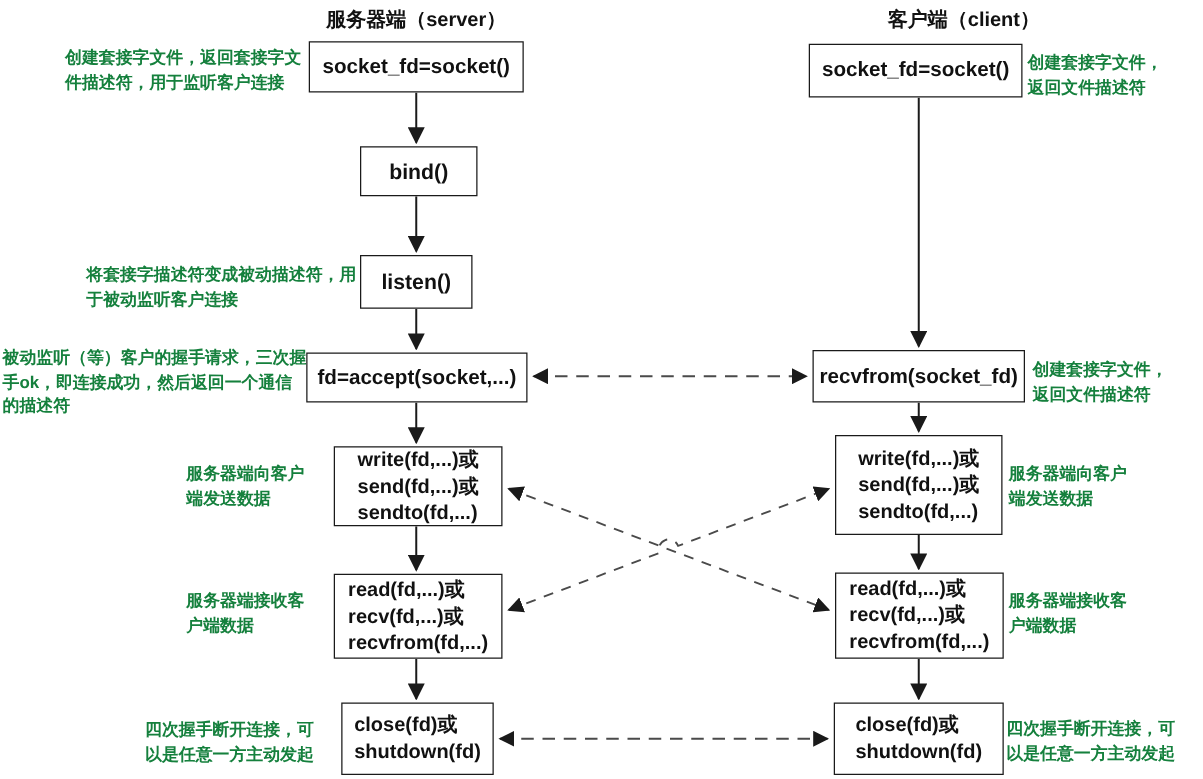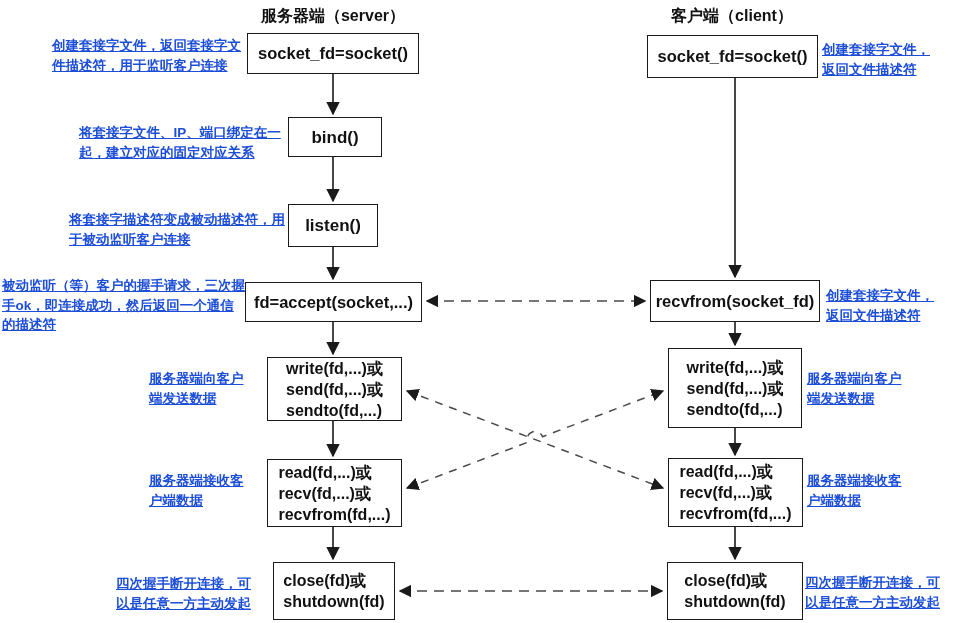--- a/index.html
+++ b/index.html
@@ -21,25 +21,24 @@
     box-sizing:border-box;
     border:1.6px solid #1a1a1a;
     background:#ffffff;
     display:flex;align-items:center;justify-content:center;
     font-size:16px;font-weight:700;color:#111;
     line-height:21px;
     white-space:pre-line;
   }
   .note{
     position:absolute;
-    font-size:13.5px;font-weight:700;color:#1d4ed8;
+    font-size:13.5px;font-weight:700;color:#15803d;
     line-height:19.5px;
     white-space:pre-line;
     text-align:left;
-    text-decoration:underline;
   }
 </style>
 </head>
 <body>
 
 <div id="canvas">
 
   <svg id="arrows" viewBox="0 0 962 623" xmlns="http://www.w3.org/2000/svg">
     <defs>
       <marker id="ah" viewBox="0 0 10 10" refX="9" refY="5" markerWidth="8.5" markerHeight="8.5" orient="auto-start-reverse">
@@ -65,21 +64,21 @@
 
     <g stroke="#4a4a4a" stroke-width="1.5" fill="none">
       <path d="M427,301 L645,301" stroke-dasharray="10 7" marker-start="url(#ah)" marker-end="url(#ah)"></path>
       <path d="M400,591 L662,591" stroke-dasharray="10 7" marker-start="url(#ah)" marker-end="url(#ah)"></path>
       <path d="M407,391 L663,488" stroke-dasharray="8 7" marker-start="url(#ah)" marker-end="url(#ah)"></path>
       <path d="M407,488 L527.5,442.3 A8,8 0 0 1 542.5,436.7 L663,391" stroke-dasharray="8 7" marker-start="url(#ah)" marker-end="url(#ah)"></path>
     </g>
   </svg>
 
   <div class="col-title" style="left:233px;top:6px;width:200px;">服务器端（server）</div>
-  <div class="col-title" style="left:632px;top:6px;width:200px;">客户端（client）</div>
+  <div class="col-title" style="left:632px;top:6px;width:200px;text-align:right;">客户端（client）</div>
 
   <div class="box" style="left:247px;top:33px;width:172px;height:41px;font-size:16.5px;">socket_fd=socket()</div>
   <div class="box" style="left:288px;top:117px;width:94px;height:40px;font-size:17px;">bind()</div>
   <div class="box" style="left:245px;top:282px;width:177px;height:40px;font-size:16.5px;">fd=accept(socket,...)</div>
   <div class="box" style="left:288px;top:204px;width:90px;height:43px;font-size:17px;">listen()</div>
   <div class="box" style="left:267px;top:357px;width:135px;height:64px;">write(fd,...)或
 send(fd,...)或
 sendto(fd,...)</div>
   <div class="box" style="left:267px;top:459px;width:135px;height:68px;">read(fd,...)或
 recv(fd,...)或
@@ -93,22 +92,20 @@
 send(fd,...)或
 sendto(fd,...)</div>
   <div class="box" style="left:668px;top:458px;width:135px;height:69px;">read(fd,...)或
 recv(fd,...)或
 recvfrom(fd,...)</div>
   <div class="box" style="left:667px;top:562px;width:136px;height:58px;">close(fd)或
 shutdown(fd)</div>
 
   <div class="note" style="left:52px;top:36px;width:205px;">创建套接字文件，返回套接字文
 件描述符，用于监听客户连接</div>
-  <div class="note" style="left:79px;top:123px;width:215px;">将套接字文件、IP、端口绑定在一
-起，建立对应的固定对应关系</div>
   <div class="note" style="left:2px;top:276px;width:245px;">被动监听（等）客户的握手请求，三次握
 手ok，即连接成功，然后返回一个通信
 的描述符</div>
   <div class="note" style="left:69px;top:210px;width:225px;">将套接字描述符变成被动描述符，用
 于被动监听客户连接</div>
   <div class="note" style="left:149px;top:369px;width:112px;">服务器端向客户
 端发送数据</div>
   <div class="note" style="left:149px;top:471px;width:112px;">服务器端接收客
 户端数据</div>
   <div class="note" style="left:116px;top:574px;width:150px;">四次握手断开连接，可

